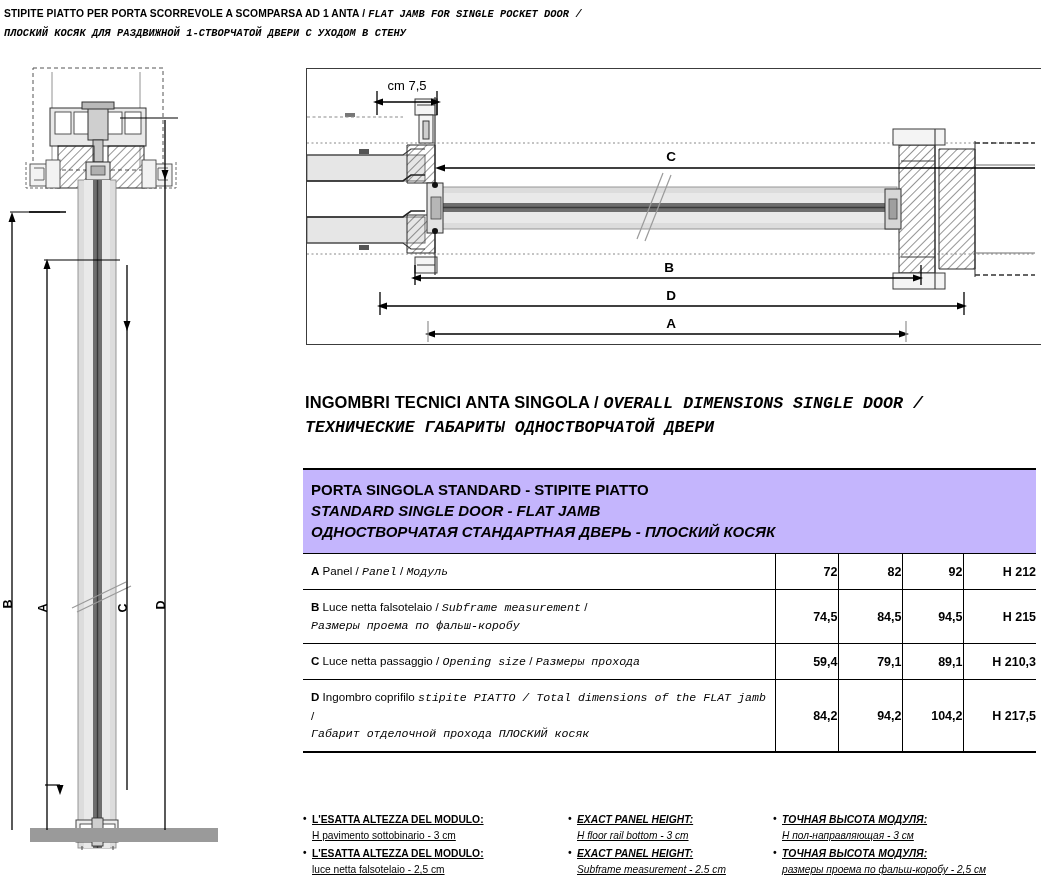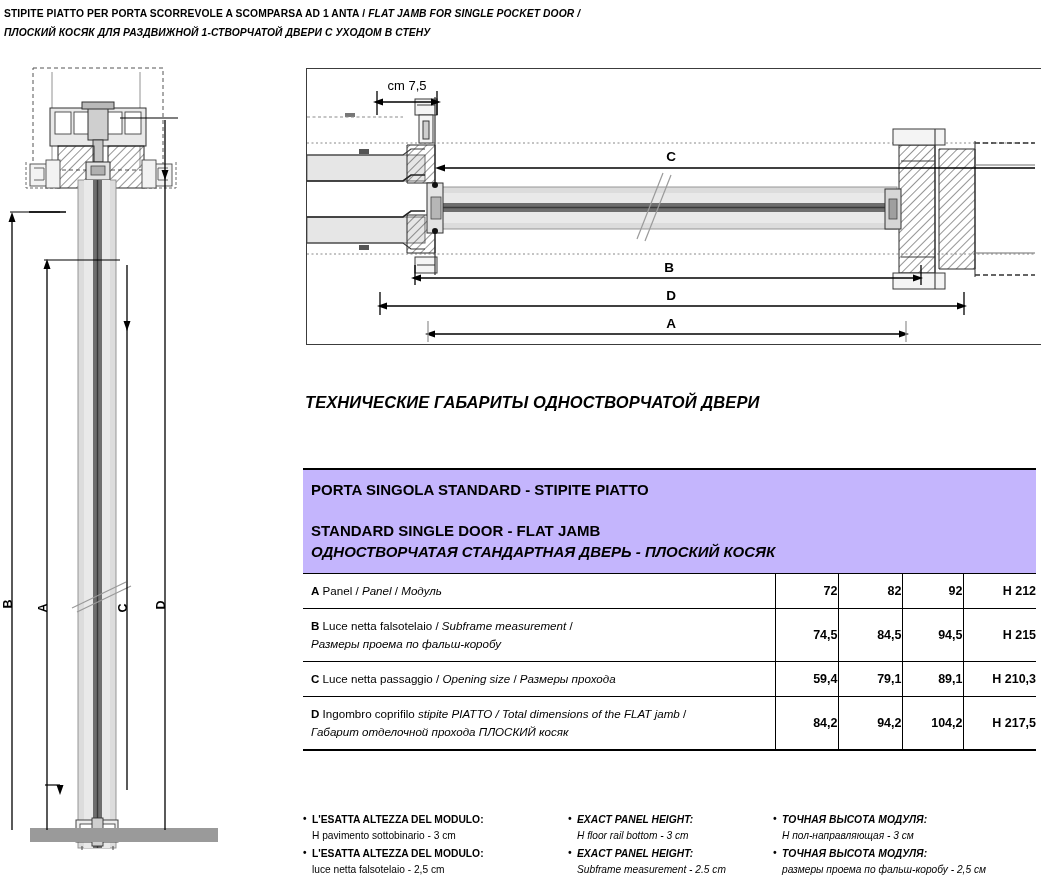--- a/index.html
+++ b/index.html
@@ -46,55 +46,55 @@
   .tbl { position: absolute; left: 303px; top: 468px; width: 733px; }
   table.dim { width: 733px; border-collapse: collapse; table-layout: fixed; }
   table.dim td { vertical-align: middle; }
 
   .band td {
     background: #c4b5fd;
     border-top: 2.5px solid #000;
     padding: 9px 0 11px 8px;
   }
   .band .b1 { font-size: 15px; font-weight: 700; line-height: 21px; white-space: nowrap; }
-  .band .b2 { font-size: 15px; font-weight: 700; line-height: 21px; white-space: nowrap; margin-top: 20px; }
+  .band .b2 { font-size: 15px; font-weight: 700; font-style: italic; line-height: 21px; white-space: nowrap; }
   .band .b3 { font-size: 15px; font-weight: 700; font-style: italic; line-height: 21px; white-space: nowrap; }
 
   .drow td {
     border-top: 1.5px solid #000;
     font-size: 11.6px;
     line-height: 18px;
   }
   .drow td.lbl { padding: 8px 6px 8px 8px; }
   .drow td.num {
     text-align: right; font-weight: 700; font-size: 12.5px;
     border-left: 1.5px solid #000;
   }
   .drow .ltr { font-weight: 700; }
   .drow .it { font-style: italic; }
   .tbl-bottom { height: 0; border-top: 2.5px solid #000; width: 733px; }
 
   
   .notes { position: absolute; left: 303px; top: 812px; width: 740px; }
-  .ncol { position: absolute; top: 0; }
+  .ncol { position: absolute; top: 0; text-decoration: underline; }
   .ncol.c1 { left: 0px;   width: 250px; }
   .ncol.c2 { left: 265px; width: 200px; }
   .ncol.c3 { left: 470px; width: 272px; }
   .nitem { margin-bottom: 2px; }
   .nhead {
     font-size: 10.3px; font-weight: 700; line-height: 16px; white-space: nowrap;
     position: relative; padding-left: 9px;
   }
   .nhead::before {
     content: "\2022"; position: absolute; left: 0; top: -1px; font-size: 10px;
   }
   .nsub {
     font-size: 10.2px; line-height: 16px; padding-left: 9px; white-space: nowrap;
   }
-  .it { font-style: italic; }
+  .it { font-style: italic; font-family: Liberation Mono, monospace; }
   .ncol.c2 .nhead, .ncol.c2 .nsub, .ncol.c3 .nhead, .ncol.c3 .nsub { font-style: italic; }
 </style>
 </head>
 <body>
 
 <div class="page">
 
   <div class="doc-header">
     <div class="line hdr-row"><span>STIPITE PIATTO PER PORTA SCORREVOLE A SCOMPARSA AD 1 ANTA / </span><span class="it">FLAT JAMB FOR SINGLE POCKET DOOR /</span></div>
     <div class="line hdr-row it">ПЛОСКИЙ КОСЯК ДЛЯ РАЗДВИЖНОЙ 1-СТВОРЧАТОЙ ДВЕРИ С УХОДОМ В СТЕНУ</div>
@@ -351,20 +351,21 @@
         <path d="M118 265 L128 261.5 L128 268.5 Z" fill="#000" stroke="none"></path>
         <path d="M602 265 L592 261.5 L592 268.5 Z" fill="#000" stroke="none"></path>
         <line x1="121" y1="252" x2="121" y2="273" stroke="#999"></line>
         <line x1="599" y1="252" x2="599" y2="273" stroke="#999"></line>
       </g>
       <text x="364" y="259" text-anchor="middle" font-family="Liberation Sans, sans-serif" font-size="13.5" font-weight="700" fill="#000">A</text>
     </svg>
   </div>
 
   <div class="mid-title">
+    <div class="l"><span>INGOMBRI TECNICI ANTA SINGOLA / </span><span class="it">OVERALL DIMENSIONS SINGLE DOOR /</span></div>
     <div class="l it">ТЕХНИЧЕСКИЕ ГАБАРИТЫ ОДНОСТВОРЧАТОЙ ДВЕРИ</div>
   </div>
 
   <div class="tbl">
     <table class="dim">
       <colgroup>
         <col style="width:472px">
           <col style="width:63px">
           <col style="width:64px">
         <col style="width:61px">

